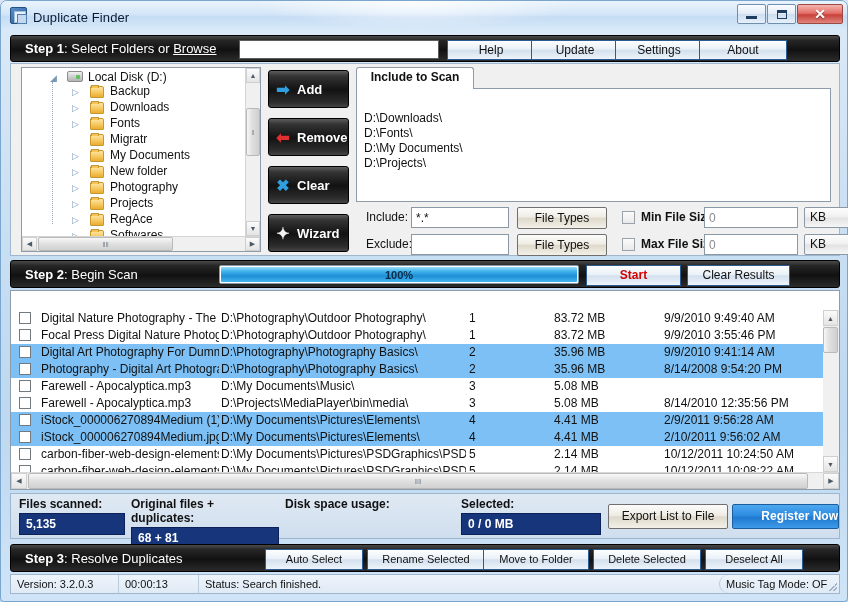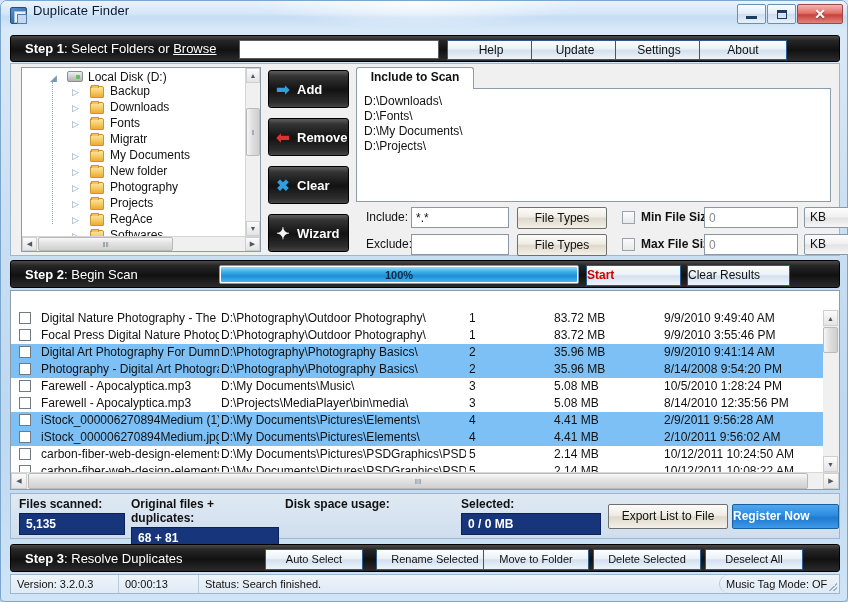--- a/index.html
+++ b/index.html
@@ -37,21 +37,21 @@
   }
   #app-icon:before {
     content:""; position:absolute; left:3px; top:3px; width:10px; height:10px;
     background:#e8f1fb; border:1px solid #9dbfdd;
   }
   #app-icon:after {
     content:""; position:absolute; left:6px; top:6px; width:8px; height:8px;
     background:#c3d9ef; border:1px solid #4e7fae;
   }
   #title-text {
-    position:absolute; left:32px; top:2px;
+    position:absolute; left:32px; top:9px;
     font-size:13px; color:#0a1a33; letter-spacing:.1px;
   }
   .wbtns { position:absolute; right:4px; top:3px; display:flex; }
   .wbtn {
     width:29px; height:20px; margin-left:1px;
     border:1px solid #6f8fae;
     background: linear-gradient(180deg,#fbfdff 0%,#e2ecf7 48%,#ccdef0 52%,#e6f0fa 100%);
     border-radius:2px; position:relative;
   }
   .wbtn.close {
@@ -195,21 +195,21 @@
   .tab.active {
     background:#fff; font-weight:bold; z-index:2; height:22px;
     border-color:#8e9ba8;
   }
   .tab.inactive {
     background: linear-gradient(180deg,#f3f3f3,#dcdcdc);
   }
   #tabpane {
     position:absolute; left:0; top:21px; width:475px; height:114px;
     background:#fff; border:1px solid #8e9ba8;
-    padding:5px 7px; font-size:12px; color:#111; line-height:15px;
+    padding:22px 7px; font-size:12px; color:#111; line-height:15px;
   }
 
   
   .frow { position:absolute; height:21px; font-size:12px; color:#111; }
   .flabel { position:absolute; line-height:21px; }
   .finput {
     position:absolute; height:21px; background:#fff;
     border:1px solid #8a97a4; font-size:12px; padding:1px 4px; color:#111;
     font-family:"Liberation Sans",sans-serif; line-height:17px;
   }
@@ -245,21 +245,21 @@
   }
   #progress-text {
     position:absolute; left:0; top:0; width:100%; height:100%;
     display:flex; align-items:center; justify-content:center;
     font-size:11px; font-weight:bold; color:#0b2b45;
   }
   .bluebtn {
     position:absolute; top:4px; height:21px;
     border:1px solid #2b5b93;
     background: linear-gradient(180deg,#fdfefe 0%,#eaf1f8 45%,#d3e0ee 52%,#eef4fa 100%);
-    font-size:12px; color:#111; line-height:19px;
+    font-size:12px; color:#111; text-align:center; line-height:19px;
     font-family:"Liberation Sans",sans-serif;
   }
   #start-btn { left:575px; width:95px; font-weight:bold; color:#d40000; }
   #clear-results-btn { left:676px; width:103px; }
 
   
   #listview {
     position:absolute; left:9px; top:289px; width:830px; height:200px;
     background:#fff; border:1px solid #8e9ba8;
   }
@@ -331,21 +331,21 @@
   #export-btn {
     position:absolute; left:597px; top:10px; width:120px; height:25px;
     background: linear-gradient(180deg,#fcfcfa 0%,#efece4 45%,#ded9cb 52%,#f3f0e8 100%);
     border:1px solid #6f6f6f; border-radius:2px;
     font-size:12px; color:#111; text-align:center; line-height:23px;
   }
   #register-btn {
     position:absolute; left:721px; top:10px; width:107px; height:25px;
     background: linear-gradient(180deg,#4ea7ef 0%,#2e8ce0 45%,#1f7ad0 55%,#3e9ae9 100%);
     border:1px solid #1b5e9e; border-radius:2px;
-    font-size:12px; font-weight:bold; color:#fff; text-align:left; line-height:23px;
+    font-size:12px; font-weight:bold; color:#fff; text-align:right; line-height:23px;
   }
 
   
   #step3bar { left:9px; top:543px; width:830px; height:28px; }
   #step3-label { left:14px; top:6px; }
   .s3btn {
     position:absolute; top:4px; height:21px;
     border:1px solid #2b5b93;
     background: linear-gradient(180deg,#fdfefe 0%,#eaf1f8 45%,#d3e0ee 52%,#eef4fa 100%);
     font-size:11px; color:#111; text-align:center; line-height:19px;
@@ -580,21 +580,20 @@
         <span class="c" style="left:458px; width:80px;">2</span>
         <span class="c" style="left:543px; width:105px;">35.96 MB</span>
         <span class="c" style="left:653px; width:160px;">8/14/2008 9:54:20 PM</span>
       </div>
       <div class="lrow">
         <span class="cb"></span>
         <span class="c" style="left:30px; width:178px;">Farewell - Apocalyptica.mp3</span>
         <span class="c" style="left:210px; width:245px;">D:\My Documents\Music\</span>
         <span class="c" style="left:458px; width:80px;">3</span>
         <span class="c" style="left:543px; width:105px;">5.08 MB</span>
-        <span class="c" style="left:653px; width:160px;">10/5/2010 1:28:24 PM</span>
       </div>
       <div class="lrow">
         <span class="cb"></span>
         <span class="c" style="left:30px; width:178px;">Farewell - Apocalyptica.mp3</span>
         <span class="c" style="left:210px; width:245px;">D:\Projects\MediaPlayer\bin\media\</span>
         <span class="c" style="left:458px; width:80px;">3</span>
         <span class="c" style="left:543px; width:105px;">5.08 MB</span>
         <span class="c" style="left:653px; width:160px;">8/14/2010 12:35:56 PM</span>
       </div>
       <div class="lrow sel">
@@ -662,21 +661,21 @@
     </div>
     <div id="export-btn">Export List to File</div>
     <div id="register-btn">Register Now</div>
   </div>
 
   <div id="step3bar" class="blackbar">
     <div id="step3-label" class="steplabel">
       <b>Step 3</b><span>: Resolve Duplicates</span>
     </div>
     <div class="s3btn" style="left:254px; width:98px;">Auto Select</div>
-    <div class="s3btn" style="left:356px; width:118px;margin-left:9px;">Rename Selected</div>
+    <div class="s3btn" style="left:356px; width:118px;">Rename Selected</div>
     <div class="s3btn" style="left:472px; width:106px;">Move to Folder</div>
     <div class="s3btn" style="left:582px; width:108px;">Delete Selected</div>
     <div class="s3btn" style="left:694px; width:98px;">Deselect All</div>
   </div>
 
   <div id="statusbar">
     <div class="seg" style="left:0; width:108px;">Version: 3.2.0.3</div>
     <div class="seg" style="left:108px; width:80px;">00:00:13</div>
     <div class="seg" style="left:188px; width:520px; border-right:none;">Status: Search finished.</div>
     <div class="seg last" style="left:708px; width:120px;border-radius:9px;">Music Tag Mode: OF</div>

